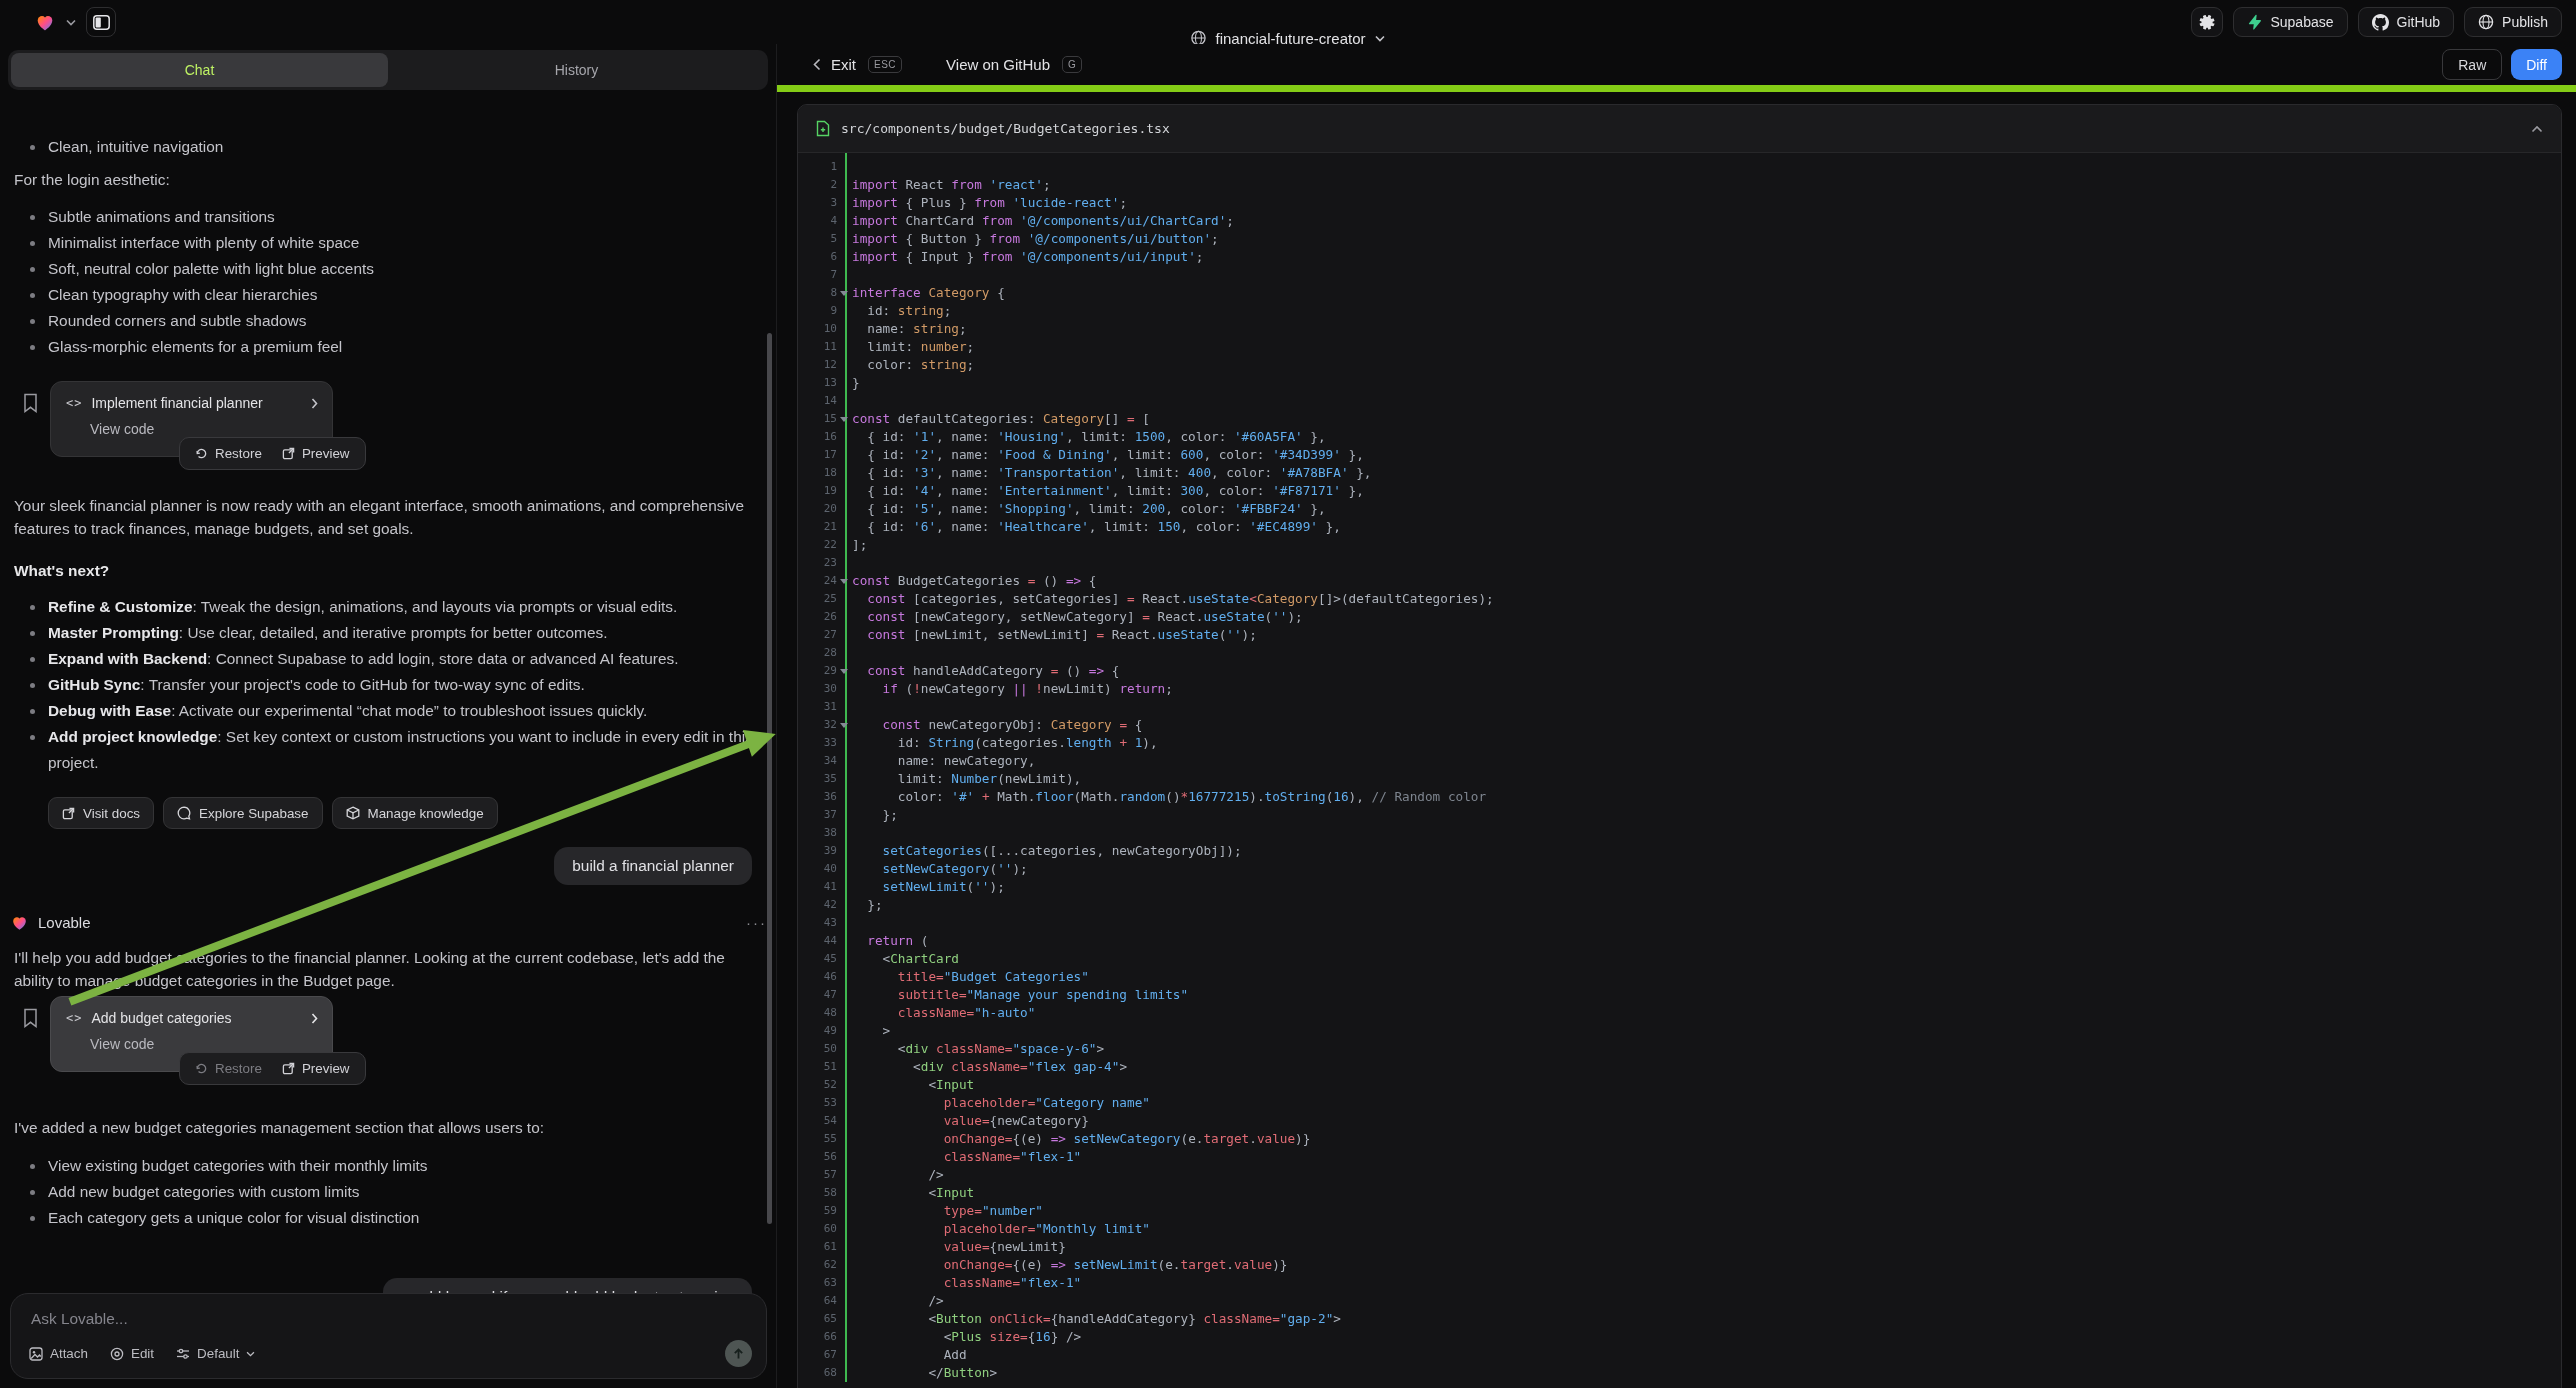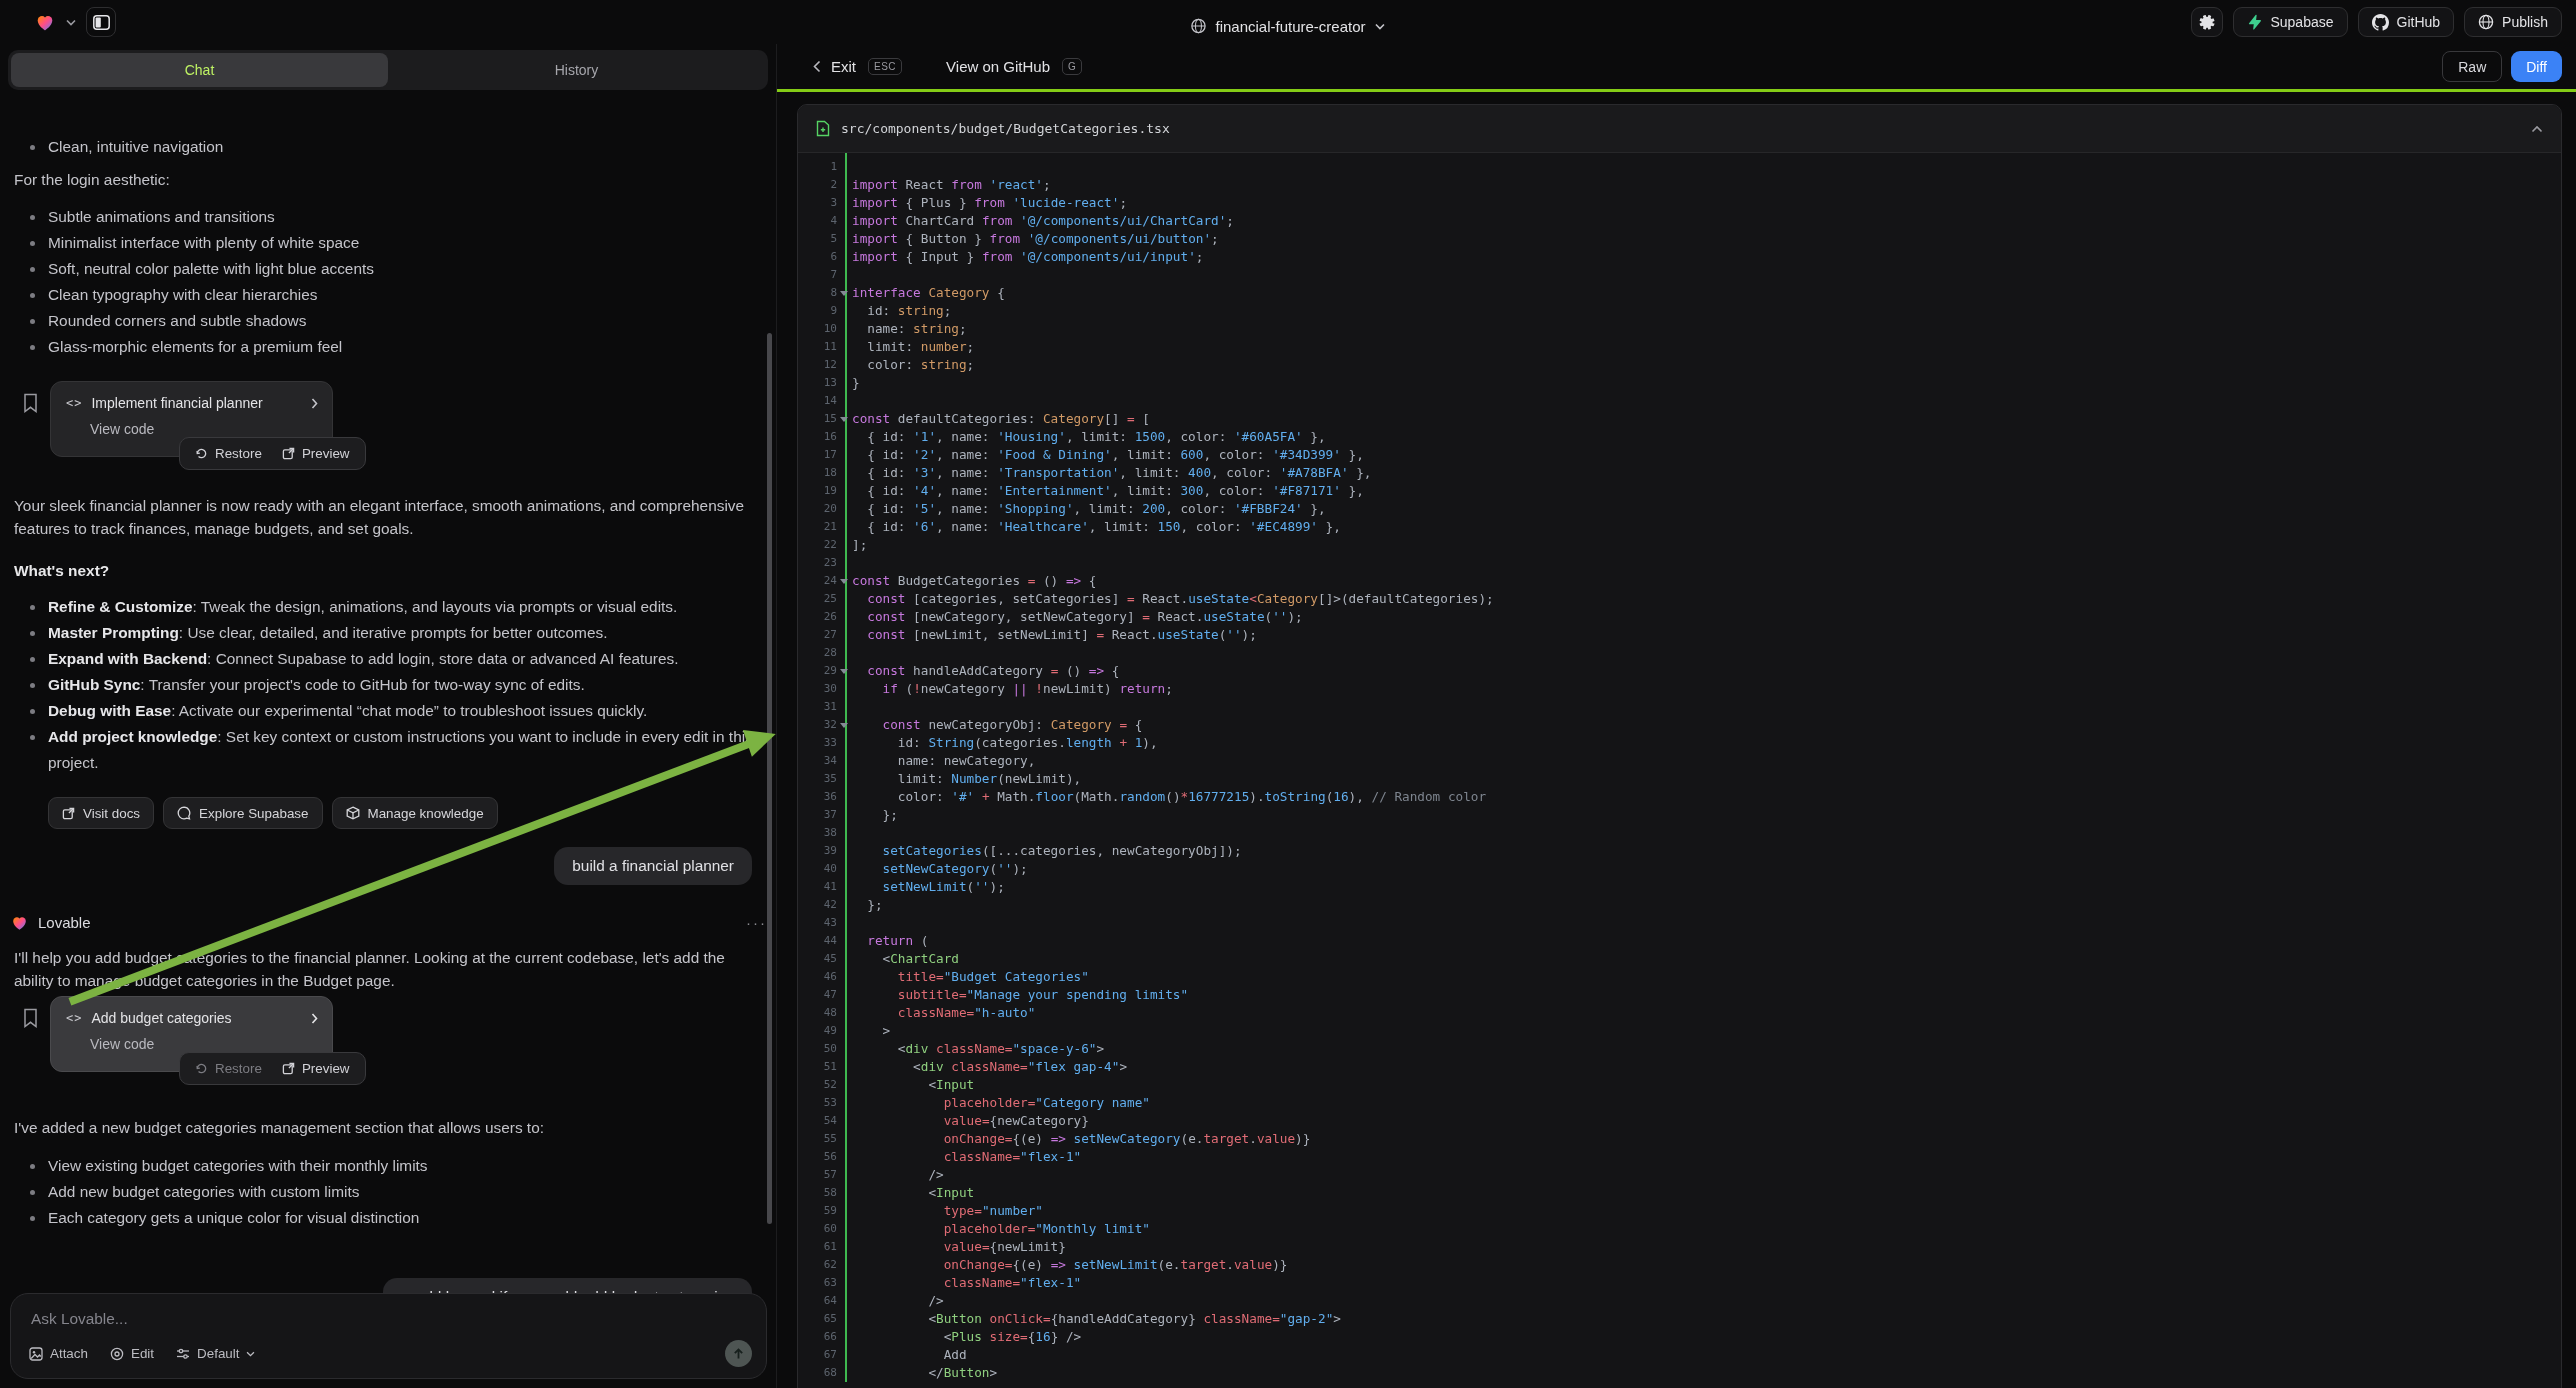--- a/index.html
+++ b/index.html
@@ -4,21 +4,21 @@
 <style>
   * { box-sizing: border-box; margin: 0; padding: 0; }
   html,body { width:2576px; height:1388px; overflow:hidden; background:#0b0b0c;
     font-family:"Liberation Sans", sans-serif; color:#c9c9ce; }
 
   
   .topbar { position:absolute; left:0; top:0; width:2576px; height:44px; background:#0b0b0c; }
   .topbar-left { position:absolute; left:34px; top:0; height:44px; display:flex; align-items:center; gap:10px; }
   .logo-heart { width:22px; height:22px; }
   .panel-btn { width:30px; height:30px; border:1px solid #2e2e30; border-radius:8px; display:flex; align-items:center; justify-content:center; background:transparent; }
-  .topbar-center { position:absolute; left:50%; top:4px; transform:translateX(-50%); height:44px; display:flex; align-items:center; gap:9px; }
+  .topbar-center { position:absolute; left:50%; top:16px; transform:translateX(-50%); height:44px; display:flex; align-items:center; gap:9px; }
   .proj-title { font-size:15px; color:#e3e3e6; }
   .topbar-right { position:absolute; right:14px; top:0; height:44px; display:flex; align-items:center; gap:10px; }
   .tb-btn { height:30px; display:flex; align-items:center; gap:8px; padding:0 13px; border:1px solid #2e2e30; border-radius:9px; background:#131315; font-size:14px; color:#e3e3e6; }
   .tb-btn.icon-only { width:32px; padding:0; justify-content:center; }
 
   
   .left-panel { position:absolute; left:0; top:44px; width:777px; height:1344px; background:#0b0b0c; border-right:1px solid #1d1d1f; }
   .tabs { position:absolute; left:8px; top:6px; width:760px; height:40px; background:#1c1c1e; border-radius:10px; display:flex; padding:3px; }
   .tab { flex:1; display:flex; align-items:center; justify-content:center; font-size:14px; color:#a6a6ac; border-radius:8px; }
   .tab.active { background:#39393c; color:#bef264; }
@@ -59,21 +59,21 @@
 
   
   .composer { position:absolute; left:10px; top:1249px; width:757px; height:86px; background:#151517; border:1px solid #2b2b2e; border-radius:18px; padding:16px 18px 12px 20px; }
   .composer-ph { font-size:15.4px; color:#85858d; }
   .composer-row { position:absolute; left:18px; right:14px; bottom:11px; display:flex; align-items:center; gap:22px; }
   .comp-item { display:flex; align-items:center; gap:7px; font-size:13.4px; color:#bcbcc2; }
   .send-btn { margin-left:auto; width:27px; height:27px; border-radius:50%; background:#4e5553; display:flex; align-items:center; justify-content:center; }
 
   
   .right-panel { position:absolute; left:777px; top:44px; width:1799px; height:1344px; background:#0b0b0c; }
-  .exit-bar { position:absolute; left:0; top:0; width:1799px; height:48px; display:flex; align-items:center; border-bottom:3px solid #84cc16; padding-left:36px; }
+  .exit-bar { position:absolute; left:0; top:0; width:1799px; height:48px; display:flex; align-items:center; border-bottom:7px solid #84cc16; padding-left:36px; }
   .exit-label { font-size:15px; color:#e2e2e5; margin:0 12px 0 10px; }
   .kbd { font-size:10px; color:#9a9aa0; border:1px solid #3a3a3d; border-radius:5px; padding:2px 5px; letter-spacing:0.5px; }
   .vog { font-size:15px; color:#e2e2e5; margin:0 12px 0 44px; }
   .raw-diff { margin-left:auto; display:flex; gap:9px; padding-right:14px; }
   .raw-btn { height:31px; padding:0 15px; display:flex; align-items:center; border:1px solid #38383b; border-radius:8px; font-size:14px; color:#d8d8dc; background:transparent; }
   .diff-btn { height:31px; padding:0 15px; display:flex; align-items:center; border-radius:9px; font-size:14px; color:#fff; background:#3b82f6; }
 
   .code-card { position:absolute; left:20px; top:60px; width:1765px; height:1287px; background:#141416; border:1px solid #2a2a2d; border-radius:10px 10px 0 0; overflow:hidden; }
   .code-head { height:48px; background:#1a1a1c; border-bottom:1px solid #272729; display:flex; align-items:center; padding:0 18px; gap:11px; }
   .file-path { font-family:"DejaVu Sans Mono", monospace; font-size:13px; color:#d2d4d8; flex:1; }

